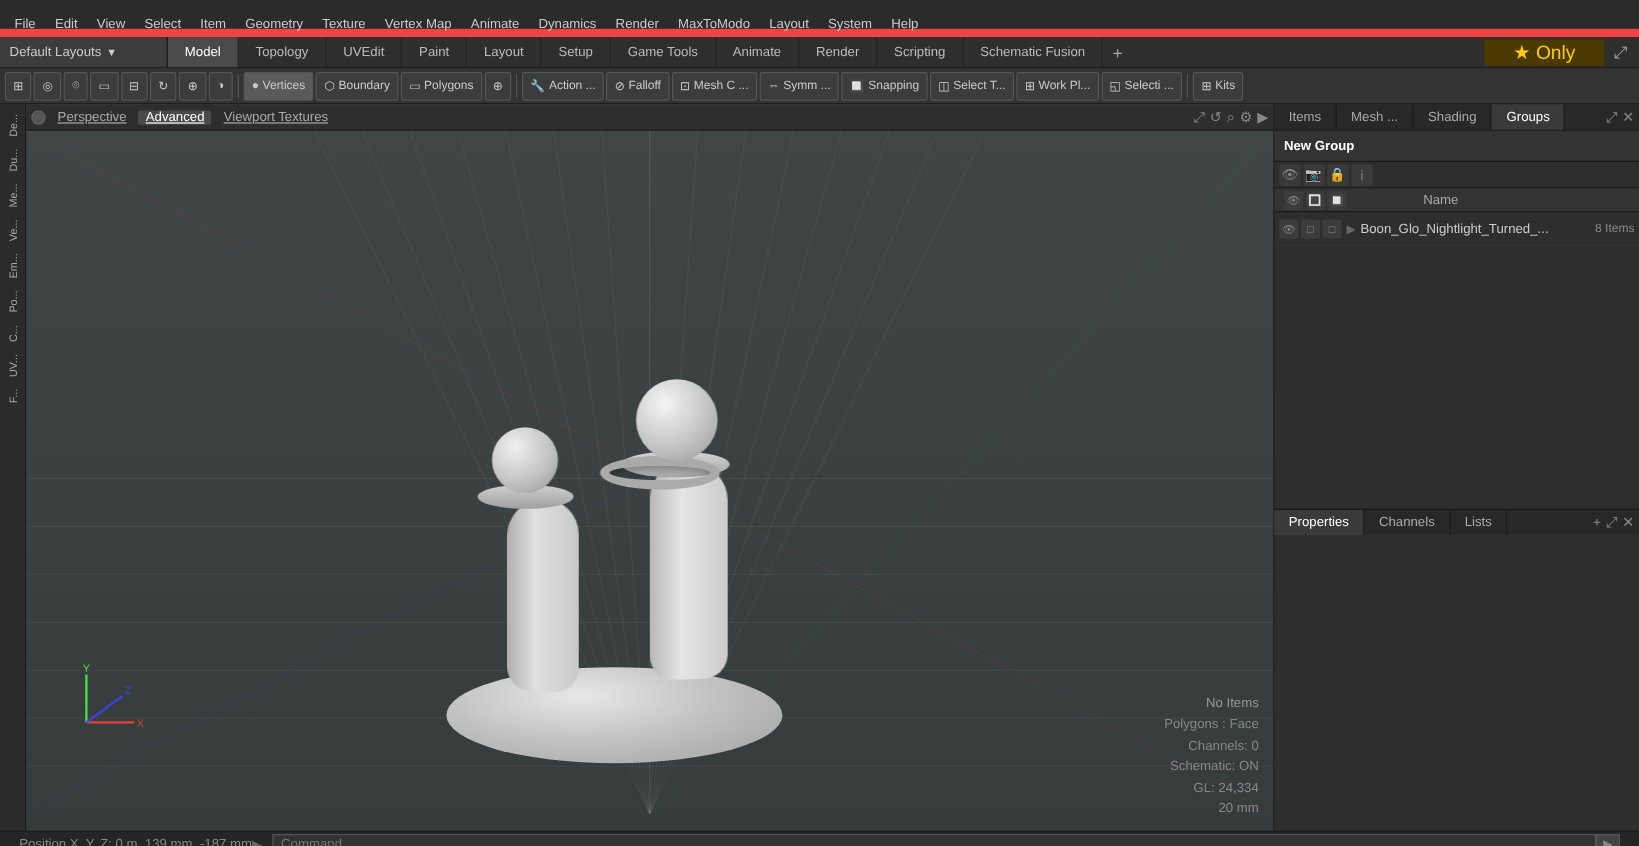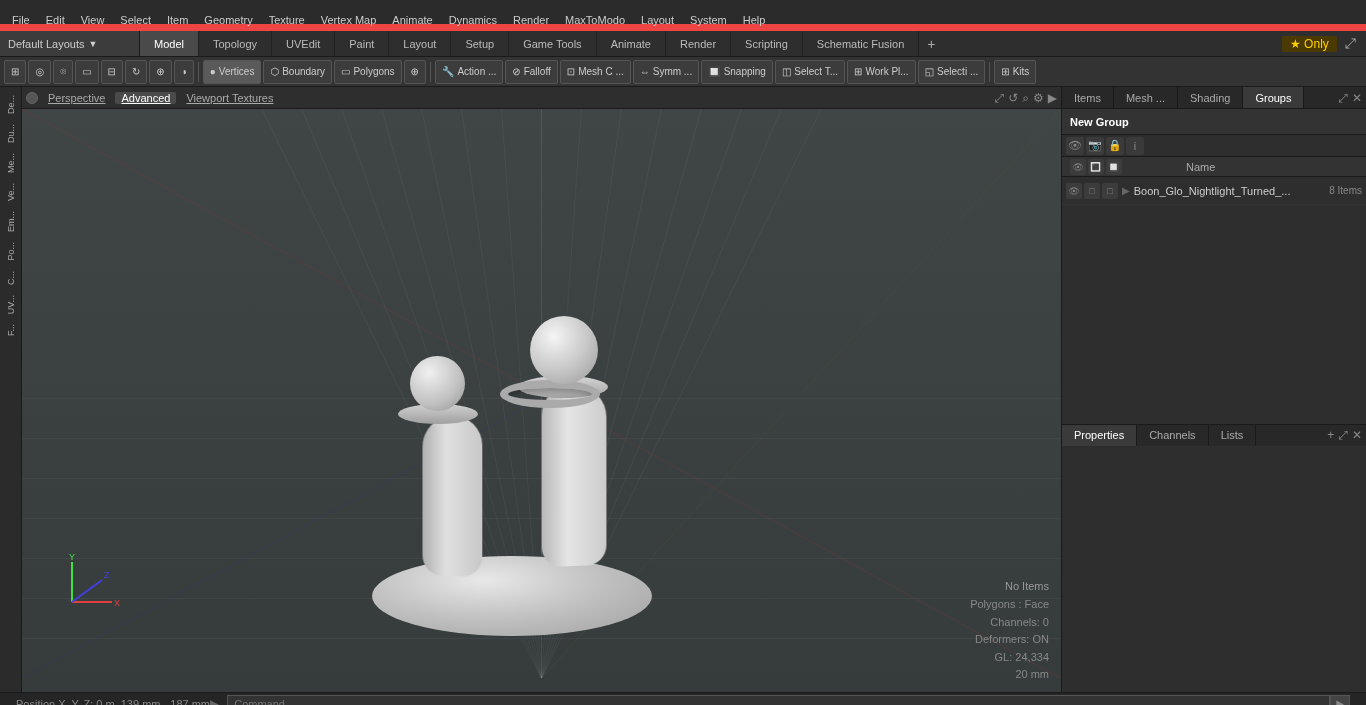--- a/index.html
+++ b/index.html
@@ -85,22 +85,22 @@
     .tab-right {
       margin-left: auto;
       display: flex;
       align-items: center;
       gap: 4px;
       padding-right: 6px;
     }
     .star-only {
       background: #4a3a00;
       color: #ffcc00;
-      padding: 1px 8px;
-      font-size: 12px;
+      padding: 1px 24px;
+      font-size: 16px;
       border-radius: 2px;
       cursor: pointer;
     }
     .layout-expand-btn {
       color: #aaa;
       cursor: pointer;
       font-size: 14px;
       padding: 0 4px;
     }
 
@@ -696,21 +696,21 @@
         <line x1="10" y1="50" x2="40" y2="28" stroke="#4040e0" stroke-width="2"></line>
         <text x="52" y="54" font-size="9" fill="#e04040">X</text>
         <text x="7" y="8" font-size="9" fill="#40e040">Y</text>
         <text x="42" y="26" font-size="9" fill="#4040e0">Z</text>
       </svg>
 
       <div id="stats-overlay">
         <div class="stat-line no-items">No Items</div>
         <div class="stat-line">Polygons : Face</div>
         <div class="stat-line">Channels: 0</div>
-        <div class="stat-line">Deformers: ON</div>
+        <div class="stat-line">Schematic: ON</div>
         <div class="stat-line">GL: 24,334</div>
         <div class="stat-line">20 mm</div>
       </div>
     </div>
   </div>
 
   <div id="right-panel">
 
     <div id="panel-tabs-top">
       <div class="panel-tab">Items</div>

